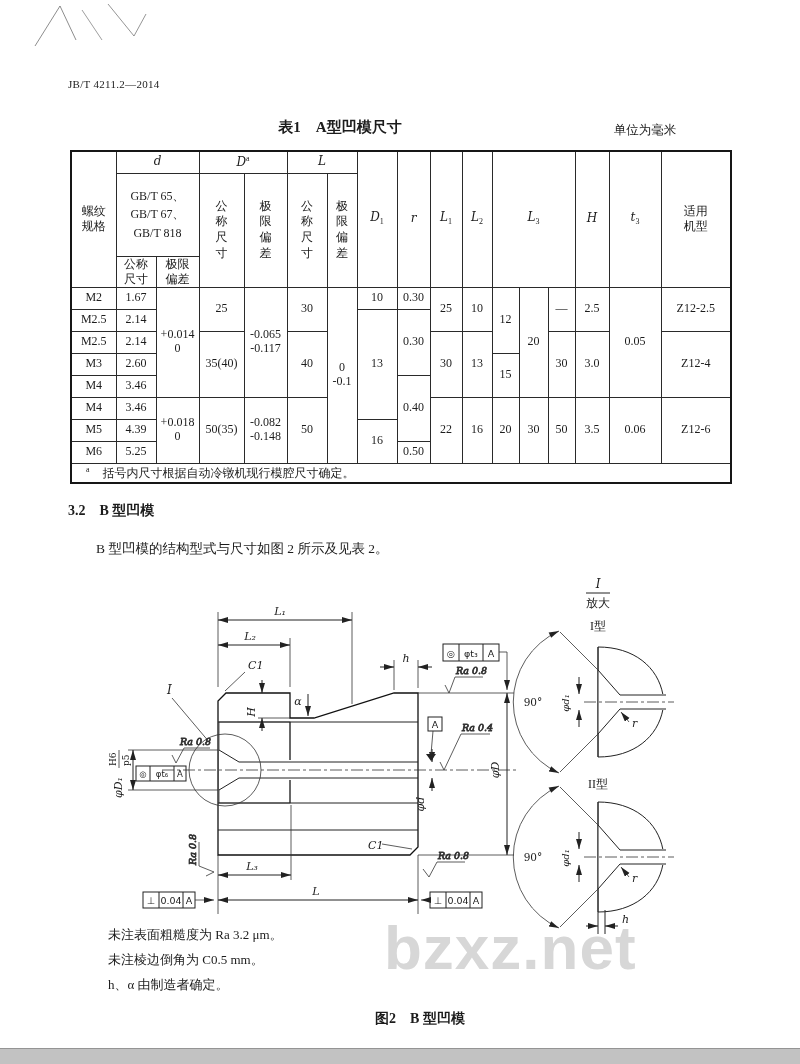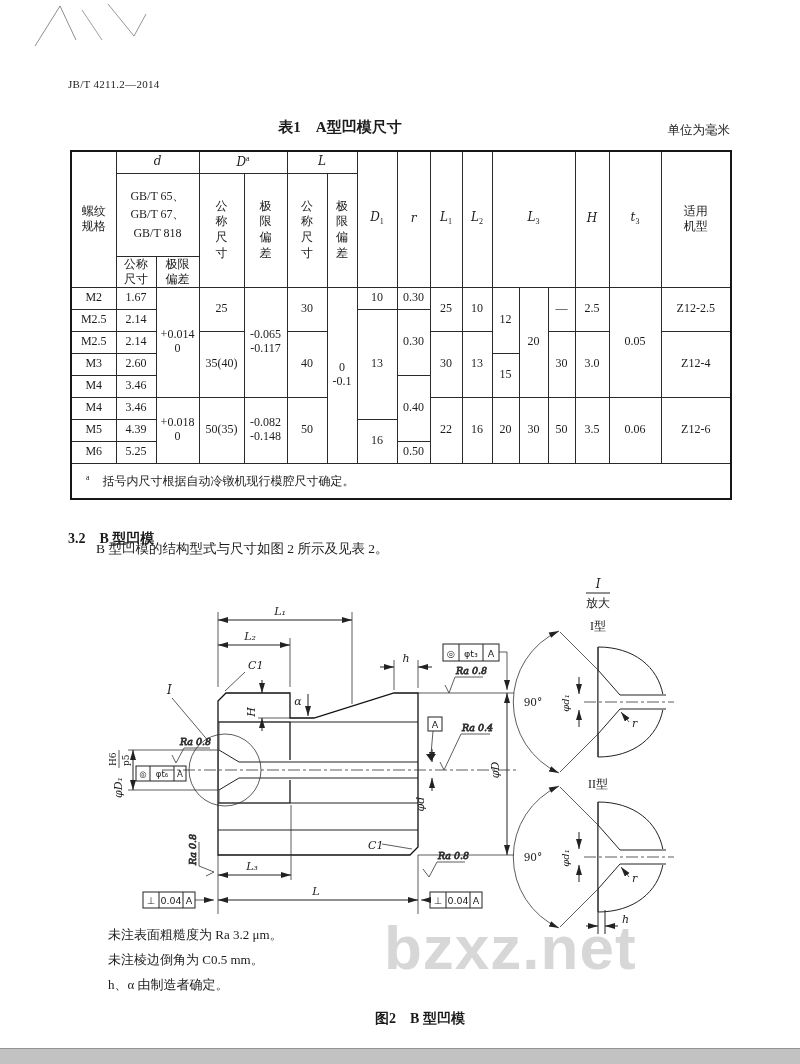--- a/index.html
+++ b/index.html
@@ -2,36 +2,36 @@
 <html><head>
 <meta charset="utf-8">
 <style>
   html,body{margin:0;padding:0;}
   body{width:800px;height:1064px;position:relative;background:#fff;
        font-family:"Liberation Serif","DejaVu Serif",serif;color:#1c1c1c;overflow:hidden;}
   .abs{position:absolute;}
   
   #std-code{left:68px;top:78px;font-weight:normal;font-size:11px;letter-spacing:.3px;}
   #tbl-title{left:70px;top:118px;width:540px;text-align:center;font-weight:bold;font-size:15px;}
-  #unit-note{left:560px;top:122px;width:170px;text-align:right;font-size:12.5px;}
+  #unit-note{left:560px;top:122px;width:170px;text-align:center;font-size:12.5px;}
   
   table.t{position:absolute;left:70px;top:150px;width:660px;border-collapse:collapse;
           border:2px solid #161616;table-layout:fixed;}
   .t td{border:1px solid #2a2a2a;text-align:center;vertical-align:middle;
         font-size:12px;padding:0 1px;line-height:1.15;}
   .t .it{font-style:italic;font-family:"DejaVu Serif",serif;}
   .t sub,.t sup{font-size:8px;}
   .vtext{display:inline-block;width:1.05em;line-height:1.3;font-size:12px;word-break:break-all;}
   .w2{display:inline-block;width:2.1em;line-height:1.25;font-size:12px;}
   .gbt span{display:block;font-size:12px;line-height:1.55;}
   .dev{font-size:10.5px;line-height:1.1;margin-left:24px;}
   .dev span{display:block;}
   .fnote{text-align:left !important;font-size:12px;padding-left:14px !important;}
   
-  #sec-head{left:68px;top:530px;font-weight:bold;font-size:14px;}
+  #sec-head{left:68px;top:502px;font-weight:bold;font-size:14px;}
   #sec-head .gap{display:inline-block;width:14px;}
   #sec-intro{left:96px;top:540px;font-size:13.5px;}
   
   .note{left:88px;font-size:13px;z-index:3;margin-left:20px;}
   #note1{top:926px;} #note2{top:951px;} #note3{top:976px;}
   #fig-caption{left:200px;top:1010px;width:440px;text-align:center;font-weight:bold;font-size:14px;z-index:3;}
   #watermark{left:384px;top:912px;font-family:"Liberation Sans",sans-serif;font-weight:bold;
              font-size:62px;color:#d7d7d7;letter-spacing:1px;z-index:1;}
   #bottom-bar{left:0;top:1048px;width:800px;height:16px;background:#c2c2c2;border-top:1px solid #949494;}
   
@@ -189,21 +189,21 @@
   <tr style="height:22px">
     <td>M5</td>
     <td>4.39</td>
     <td rowspan="2">16</td>
   </tr>
   <tr style="height:22px">
     <td>M6</td>
     <td>5.25</td>
     <td>0.50</td>
   </tr>
-  <tr style="height:36px">
+  <tr style="height:20px">
     <td colspan="17" class="fnote">
       <sup>a</sup>
       <span style="padding-left:10px">括号内尺寸根据自动冷镦机现行模腔尺寸确定。</span>
     </td>
   </tr>
 </tbody>
   </table>
 
 <div class="abs" id="sec-head">
   <span>3.2</span><span class="gap"></span><span>B 型凹模</span>

